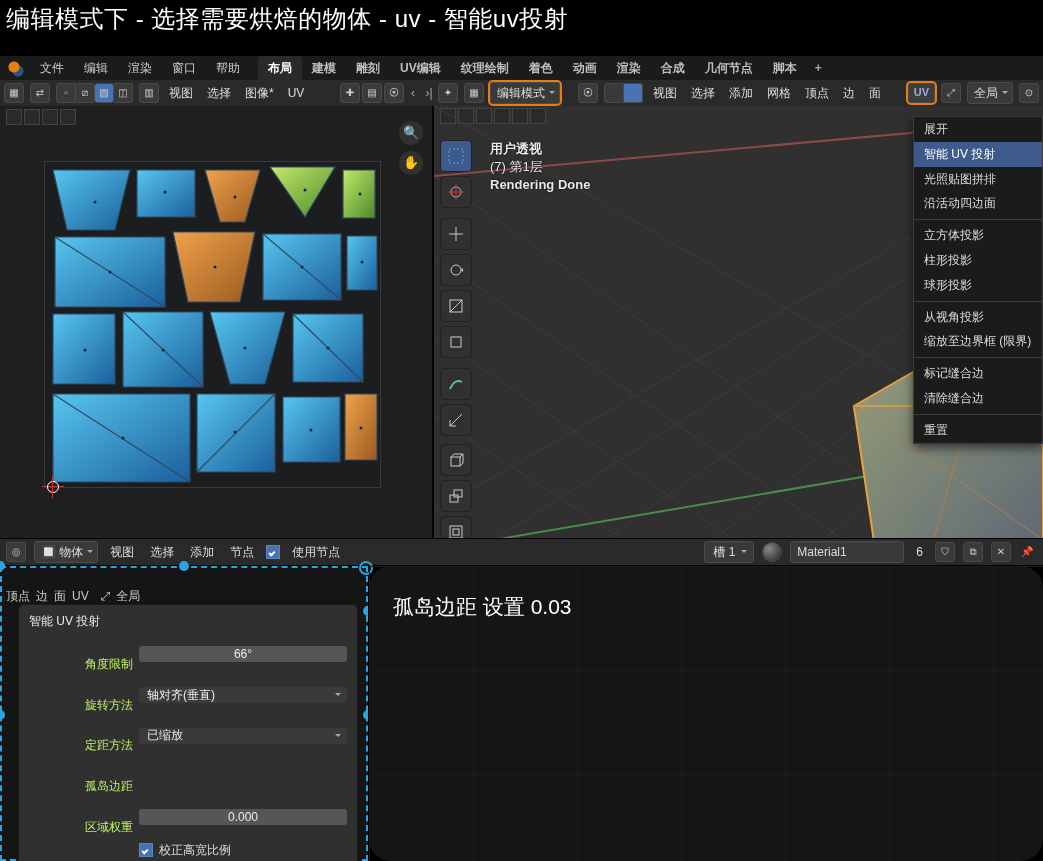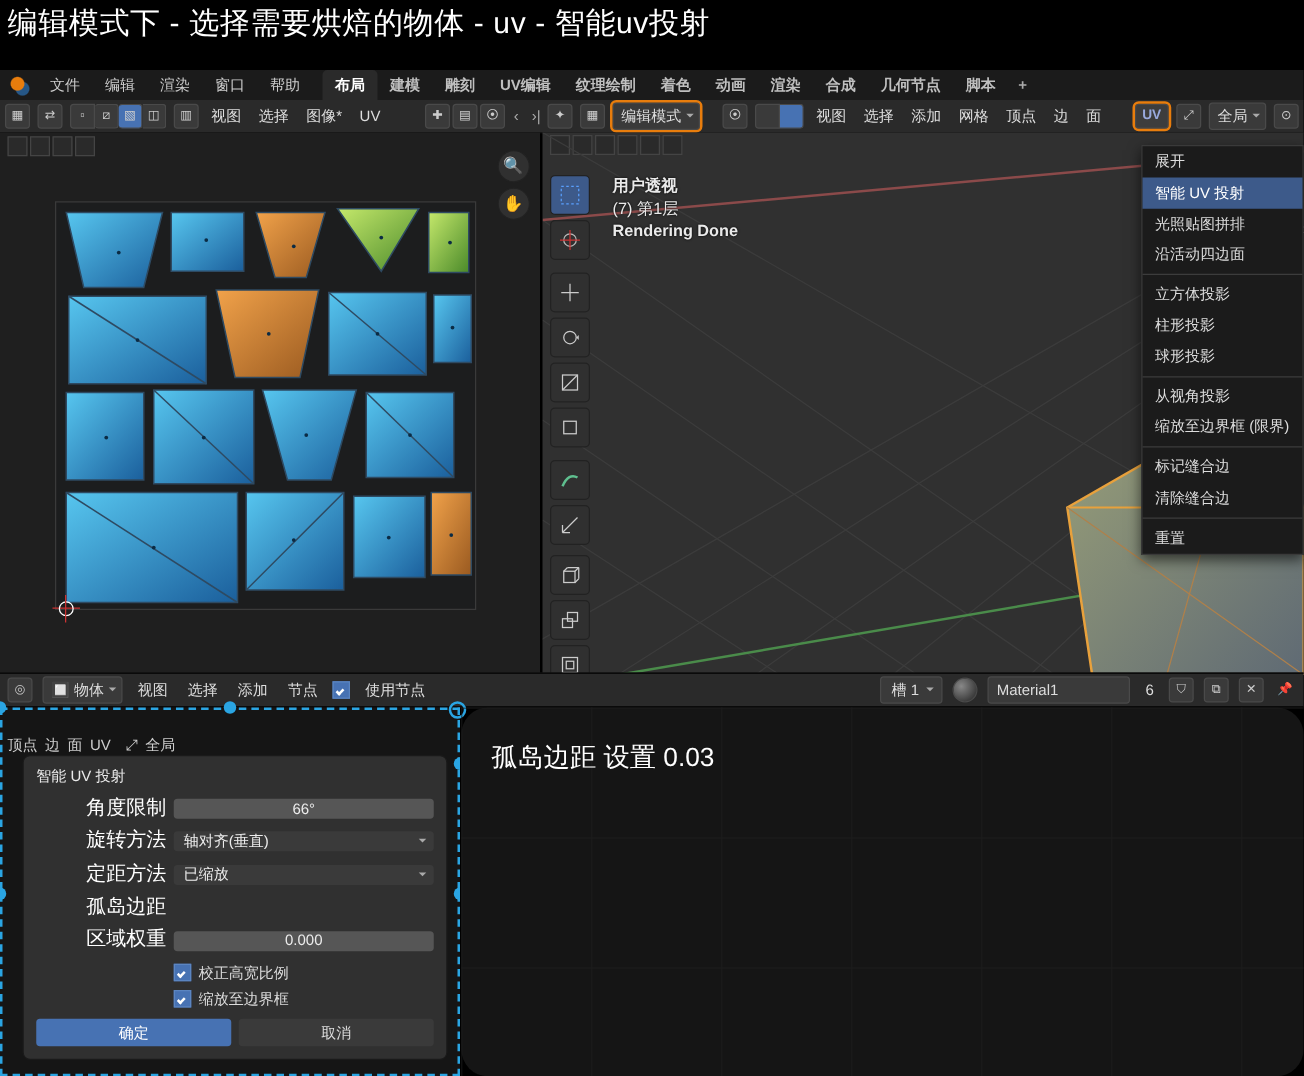--- a/index.html
+++ b/index.html
@@ -52,21 +52,21 @@
   .cb{width:12px;height:12px;background:#4772b3;border:1px solid #5b85c1;display:inline-block;position:relative;}
   .cb:after{content:"";position:absolute;left:2px;top:5px;width:4px;height:2px;border-left:2px solid #fff;border-bottom:2px solid #fff;transform:rotate(-45deg);}
   
   .crop{position:absolute;left:0;bottom:0;width:368px;height:295px;background:#151515;}
   .crophdr{position:absolute;top:20px;left:6px;right:6px;height:20px;display:flex;align-items:center;gap:6px;color:#ccc;}
   .cropsel{position:absolute;left:0;top:0;right:0;bottom:0;border:2px dashed #2aa5e3;pointer-events:none;}
   .handle{position:absolute;width:10px;height:10px;background:#2aa5e3;border-radius:50%;}
   .smartpanel{position:absolute;left:18px;top:38px;width:318px;background:#303030;border:1px solid #1a1a1a;border-radius:6px;padding:8px 10px 10px;z-index:40;}
   .smartpanel h4{margin:0 0 6px;font-size:12px;font-weight:500;color:#eaeaea;}
   .smartpanel .row{display:flex;align-items:center;margin:4px 0;gap:6px;}
-  .smartpanel .lab{flex:0 0 104px;text-align:right;color:#ffffff;font-size:16px;}
+  .smartpanel .lab{flex:0 0 104px;text-align:right;color:#bef264;font-size:12px;margin-top:20px;}
   .smartpanel .field{flex:1;background:#565656;border-radius:3px;height:16px;display:flex;align-items:center;justify-content:center;color:#ececec;font-size:12px;position:relative;}
   .smartpanel .field.sel{background:#3a3a3a;justify-content:flex-start;padding:0 18px 0 8px;}
   .smartpanel .field.sel:after{content:"";position:absolute;right:6px;top:50%;margin-top:-2px;border:3px solid transparent;border-top-color:#aaa;}
   .smartpanel .field.hl{outline:2px solid #e87d0d;}
   .smartpanel .cbrow{margin-left:110px;display:flex;align-items:center;gap:6px;color:#ddd;font-size:12px;}
   .smartpanel .btns{display:flex;gap:6px;margin-top:8px;}
   .smartpanel .btn{flex:1;height:22px;display:flex;align-items:center;justify-content:center;border-radius:3px;font-size:12px;}
   .smartpanel .btn.primary{background:#4772b3;color:#fff;}
   .smartpanel .btn.sec{background:#3a3a3a;color:#ddd;}
   

